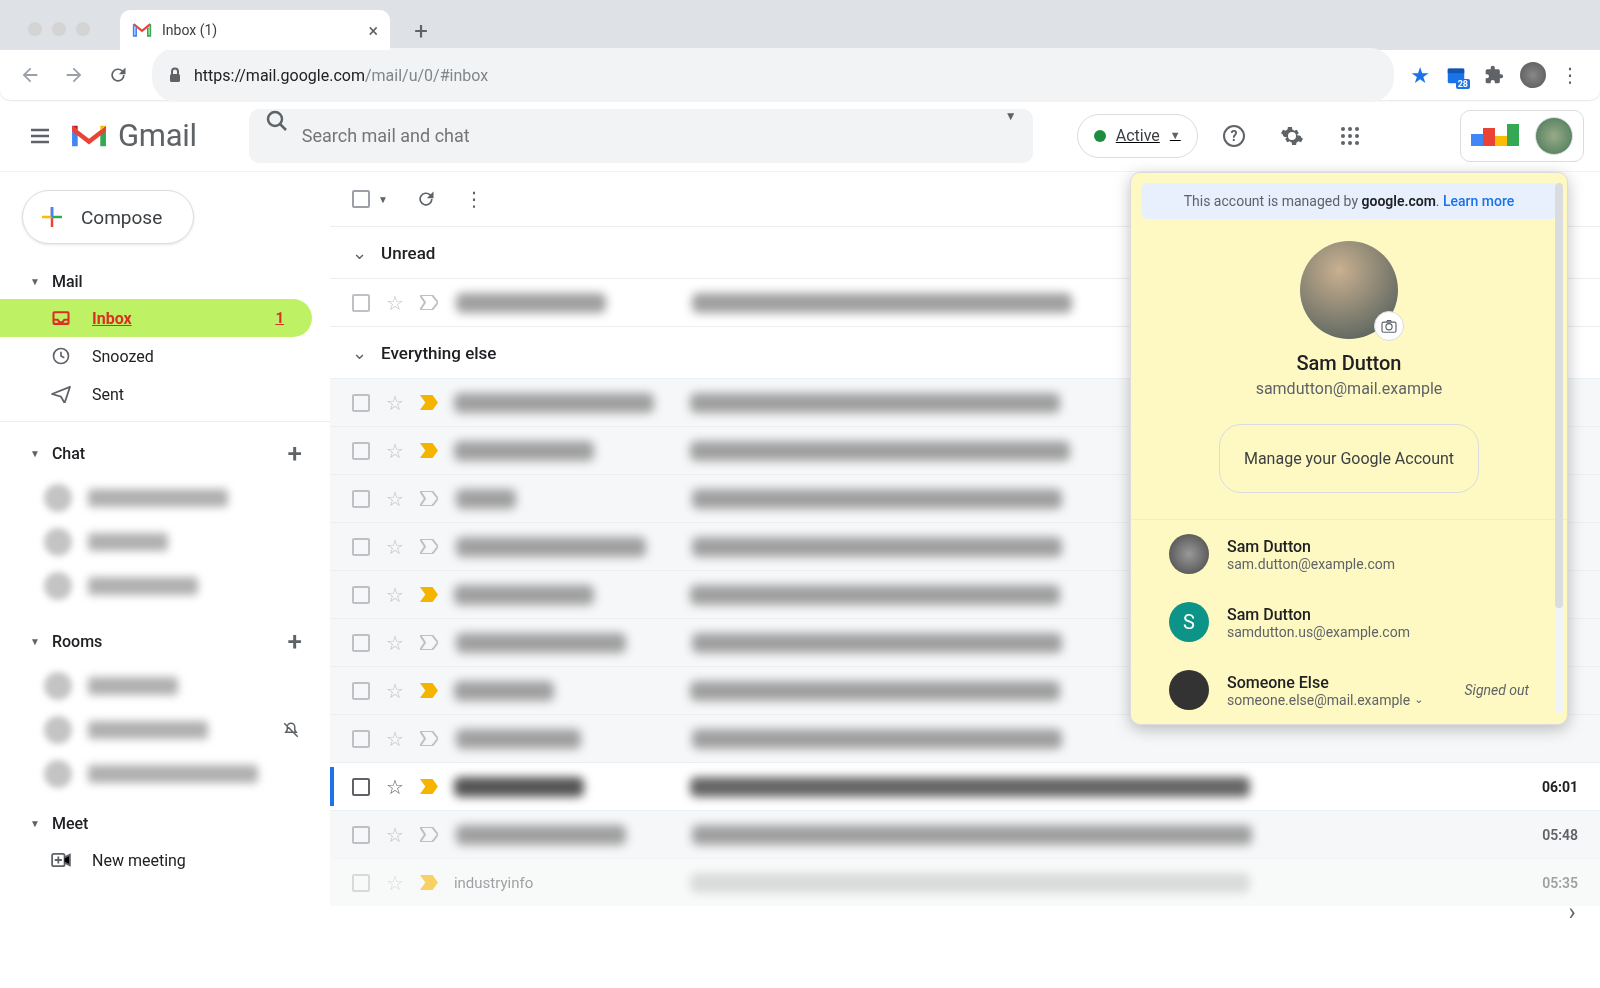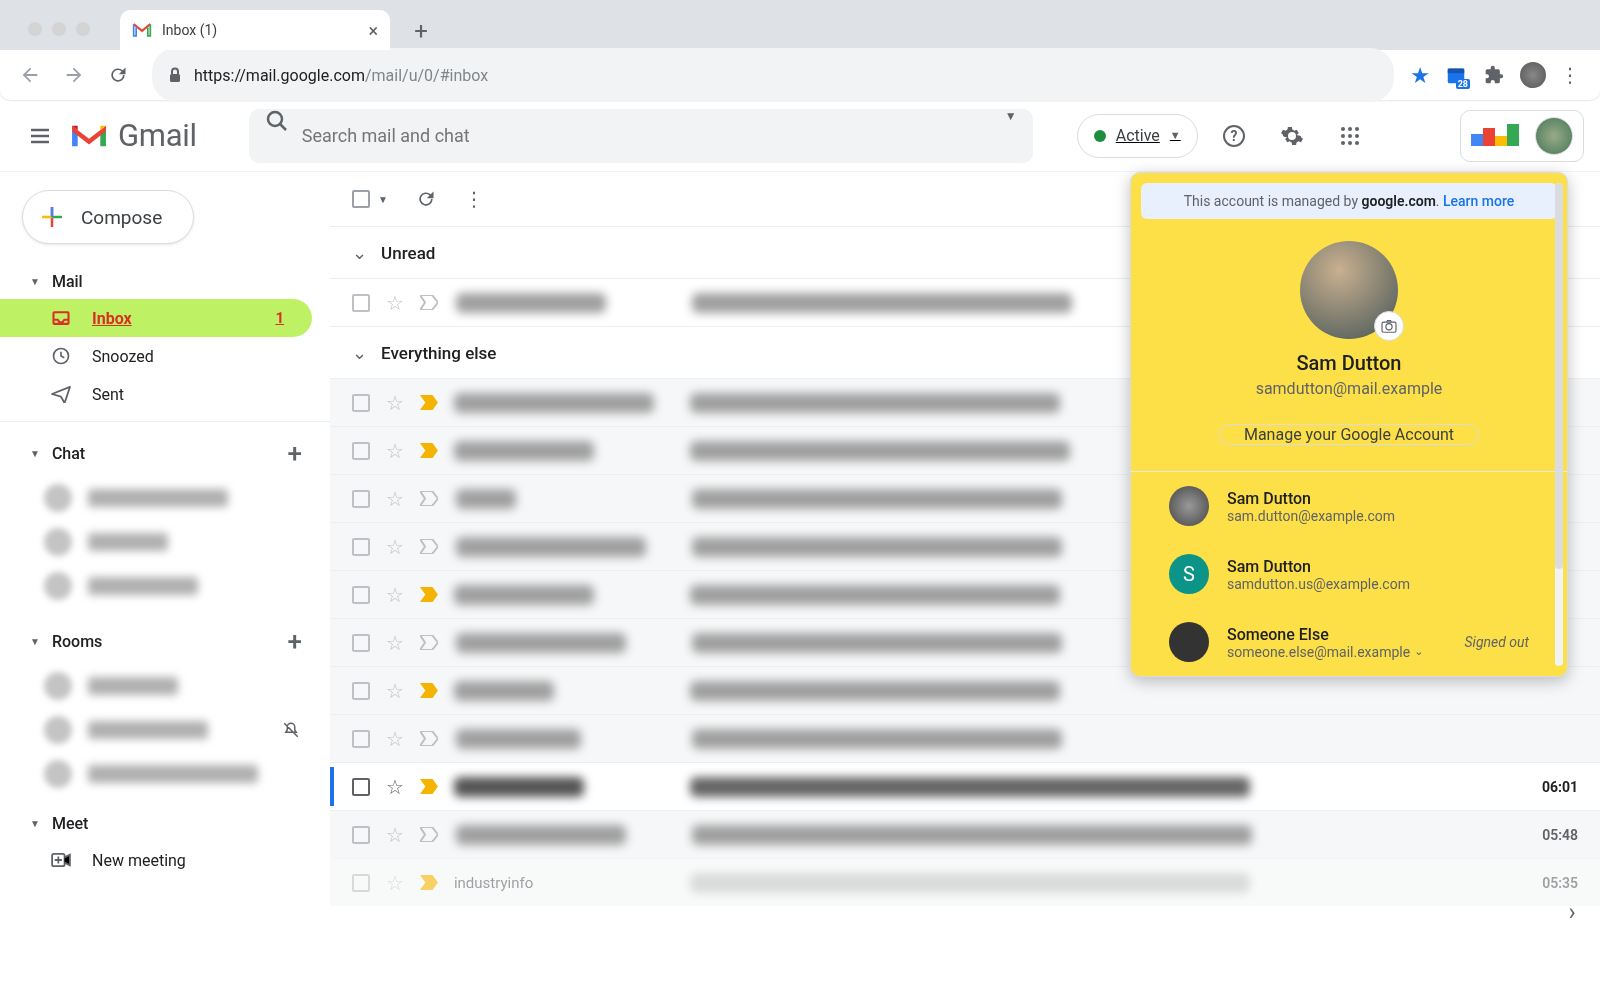--- a/index.html
+++ b/index.html
@@ -84,31 +84,31 @@
 .mail-row .important { width: 20px; height: 16px; }
 .imp-fill { background: #f4b400; width: 18px; height: 15px; clip-path: polygon(0 0, 70% 0, 100% 50%, 70% 100%, 0 100%, 30% 50%); }
 .mail-row .sender { width: 220px; }
 .mail-row .blur-bar { height: 20px; background: #a0a0a0; border-radius: 6px; filter: blur(5px); }
 .mail-row .subject { flex: 1; }
 .mail-row .time { font-size: 14px; color: #5f6368; font-weight: 600; margin-left: 10px; }
 .mail-row.bold .time { color: #202124; font-weight: 700; }
 .mail-row .bold-indicator { position: absolute; left: 0; top: 4px; bottom: 4px; width: 4px; background: #1a73e8; }
 
 
-.account-popover { position: absolute; top: 0; right: 32px; width: 438px; background: #fde047; border-radius: 10px; box-shadow: 0 4px 16px rgba(0,0,0,0.25); overflow: hidden; z-index: 100; border: 1px solid #dadce0; }
+.account-popover { position: absolute; top: 0; right: 32px; width: 438px; background: #fef9c3; border-radius: 10px; box-shadow: 0 4px 16px rgba(0,0,0,0.25); overflow: hidden; z-index: 100; border: 1px solid #dadce0; }
 .managed-banner { background: #e8f0fe; padding: 10px 14px; font-size: 14px; color: #5f6368; text-align: center; margin: 10px 10px 0 10px; border-radius: 6px; }
 .managed-banner b { color: #202124; font-weight: 600; }
 .managed-banner a { color: #1a73e8; text-decoration: none; font-weight: 500; }
 .acct-main { padding: 22px 20px 26px; text-align: center; border-bottom: 1px solid #e8eaed; }
 .acct-avatar-wrap { width: 98px; height: 98px; margin: 0 auto 12px; position: relative; }
 .acct-avatar { width: 98px; height: 98px; border-radius: 50%; background: radial-gradient(circle at 40% 30%, #c9b090, #455); }
 .camera-badge { position: absolute; bottom: -2px; right: -6px; width: 30px; height: 30px; background: #fff; border: 1px solid #dadce0; border-radius: 50%; display: flex; align-items: center; justify-content: center; font-size: 15px; color: #5f6368; }
 .acct-name { font-size: 20px; font-weight: 500; color: #202124; margin-bottom: 4px; }
 .acct-email { font-size: 16px; color: #5f6368; margin-bottom: 26px; text-align: center; }
-.manage-btn { display: inline-block; border: 1px solid #dadce0; border-radius: 22px; padding: 0 24px; font-size: 16px; color: #3c4043; cursor: pointer; }
+.manage-btn { display: inline-block; border: 1px solid #dadce0; border-radius: 22px; padding: 24px 24px; font-size: 16px; color: #3c4043; cursor: pointer; }
 .acct-row { display: flex; align-items: center; gap: 18px; padding: 14px 38px; cursor: pointer; }
 .acct-av { width: 40px; height: 40px; border-radius: 50%; background: #888; flex-shrink: 0; display: flex; align-items: center; justify-content: center; color: #fff; font-size: 20px; }
 .acct-av.teal { background: #0d9488; }
 .acct-av.dark { background: #333; }
 .acct-av.grad { background: radial-gradient(#999,#444); }
 .acct-info { flex: 1; }
 .acct-info .nm { font-size: 16px; font-weight: 500; color: #202124; }
 .acct-info .em { font-size: 14px; color: #5f6368; display: flex; align-items: center; gap: 4px; }
 .signed-out { font-size: 14px; color: #5f6368; font-style: italic; }
 .add-account-row { display: flex; align-items: center; gap: 22px; padding: 18px 38px; cursor: pointer; border-top: 1px solid #e8eaed; }

